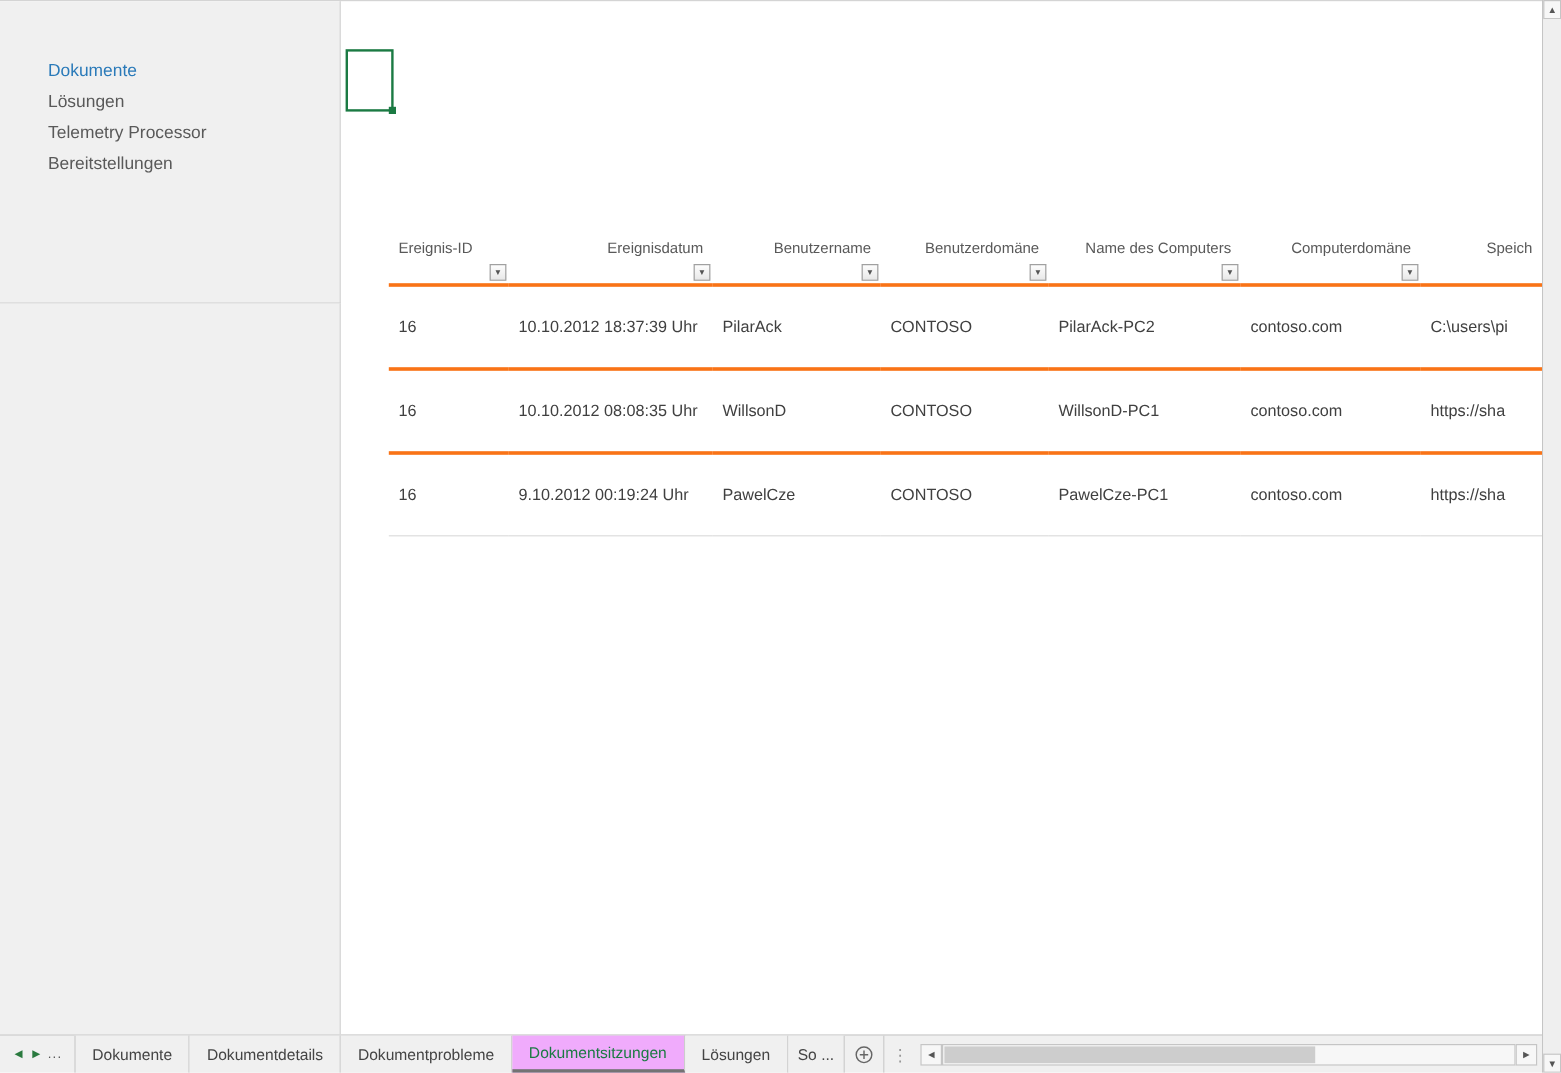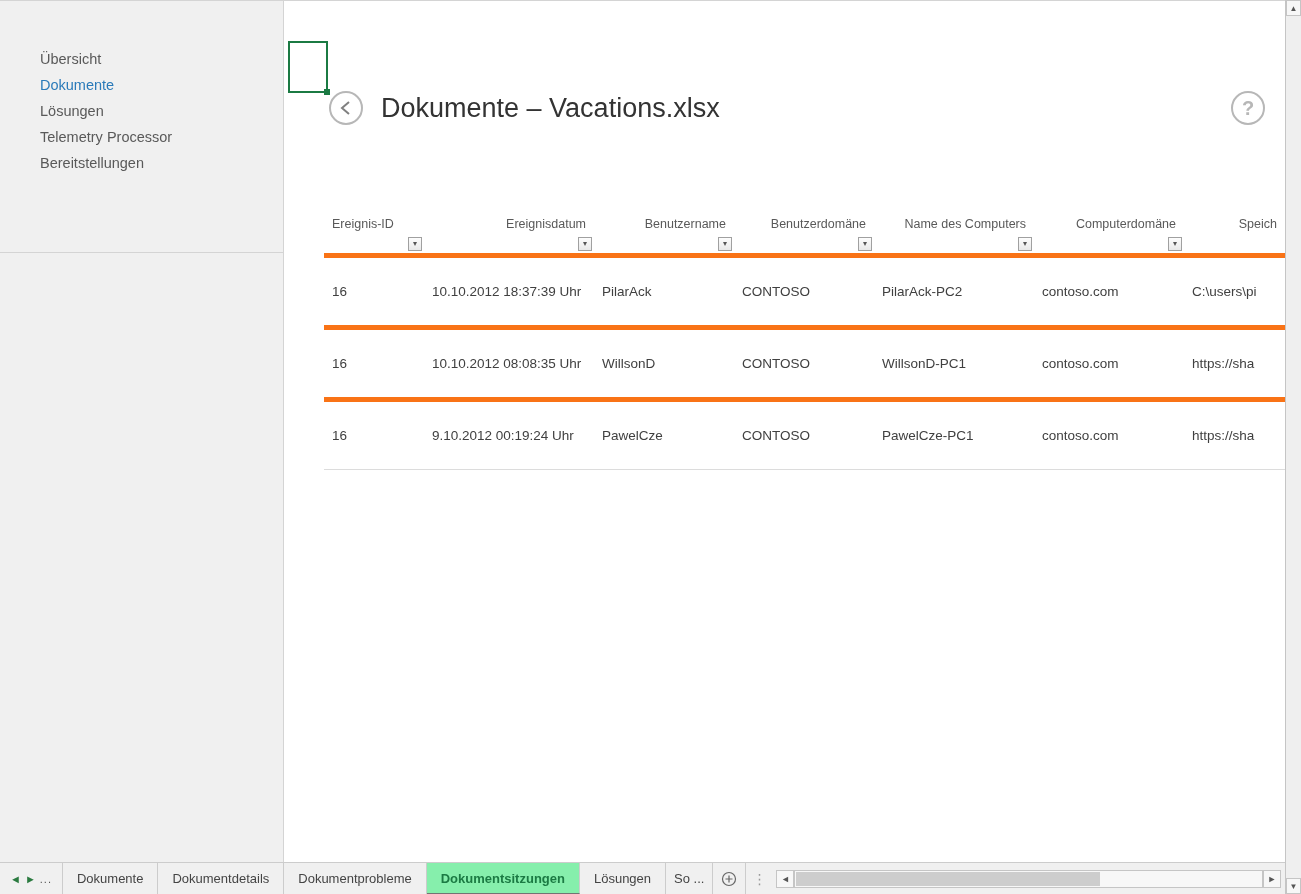--- a/index.html
+++ b/index.html
@@ -95,21 +95,21 @@
       border-radius: 50%;
       border: 2px solid #b7b7b7;
       color: #b7b7b7;
       font-size: 20px;
       display: flex; align-items: center; justify-content: center;
       cursor: pointer;
       font-weight: 600;
     }
     .table-area {
       position: absolute;
-      top: 212px;
+      top: 195px;
       left: 40px;
       right: 0;
     }
     .data-table {
       width: 100%;
       border-collapse: collapse;
       font-size: 13.5px;
       color: #404040;
     }
     .data-table th {
@@ -131,21 +131,21 @@
       border: 1px solid #a0a0a0;
       background: linear-gradient(#fdfdfd,#e8e8e8);
       font-size: 8px;
       line-height: 12px;
       text-align: center;
       color: #555;
       cursor: pointer;
     }
     .data-table td {
       padding: 26px 8px;
-      border-top: 5px solid #f97316;
+      border-top: 3px solid #f97316;
       text-align: left;
       white-space: nowrap;
     }
     .data-table tr:last-child td { border-bottom: 1px solid #dcdcdc;}
     .summary {
       margin-top: 18px;
       font-size: 13.5px;
       color: #404040;
     }
 
@@ -176,24 +176,24 @@
       align-items: center;
       font-size: 13px;
       color: #444;
       border-right: 1px solid #ccc;
       background: #f0f0f0;
       cursor: pointer;
       position: relative;
     }
     .sheet-tab:first-child { border-left: 1px solid #ccc; }
     .sheet-tab.active {
-      background: #86efac;
+      background: #f0abfc;
       color: #1b7a43;
-      font-weight: 700;
-      border-bottom: 1px solid #737373;
+      font-weight: 400;
+      border-bottom: 3px solid #737373;
     }
     .sheet-tab.overflow { padding: 0 8px; }
     .add-sheet {
       padding: 0 8px;
       display:flex;align-items:center;
       cursor:pointer;
       border-right:1px solid #ccc;
     }
     .add-sheet svg { stroke:#666; }
     .grip { padding: 0 6px; display:flex; align-items:center; color:#999; font-size:14px;}
@@ -248,44 +248,30 @@
       color:#555;
       cursor:pointer;
     }
     .vscroll .track { flex:1; background:#efefef; }
   </style>
 </head>
 <body>
 
 <div class="main-container">
   <div class="sidebar">
-    <div class="sidebar-item">Übersicht</div>
     <div class="sidebar-item active">Dokumente</div>
     <div class="sidebar-item">Lösungen</div>
     <div class="sidebar-item">Telemetry Processor</div>
     <div class="sidebar-item">Bereitstellungen</div>
   </div>
   <div class="sidebar-below"></div>
 
   <div class="content">
     <div class="cell-selector"></div>
 
-    <div class="page-header">
-      <div class="header-left">
-        <div class="back-btn">
-          <svg width="18" height="18" viewBox="0 0 18 18" fill="none" stroke-width="2">
-            <path d="M12 3 L5 9 L12 15"></path>
-          </svg>
-        </div>
-        <div class="page-title">Dokumente – Vacations.xlsx</div>
-      </div>
-      <div class="help-btn">
-        <span>?</span>
-      </div>
-    </div>
 
     <div class="table-area">
       <table class="data-table">
         <thead>
           <tr>
             <th class="left" style="width:100px">
               <span>Ereignis-ID</span>
               <span class="filter-btn">▾</span>
             </th>
             <th style="width:170px">

